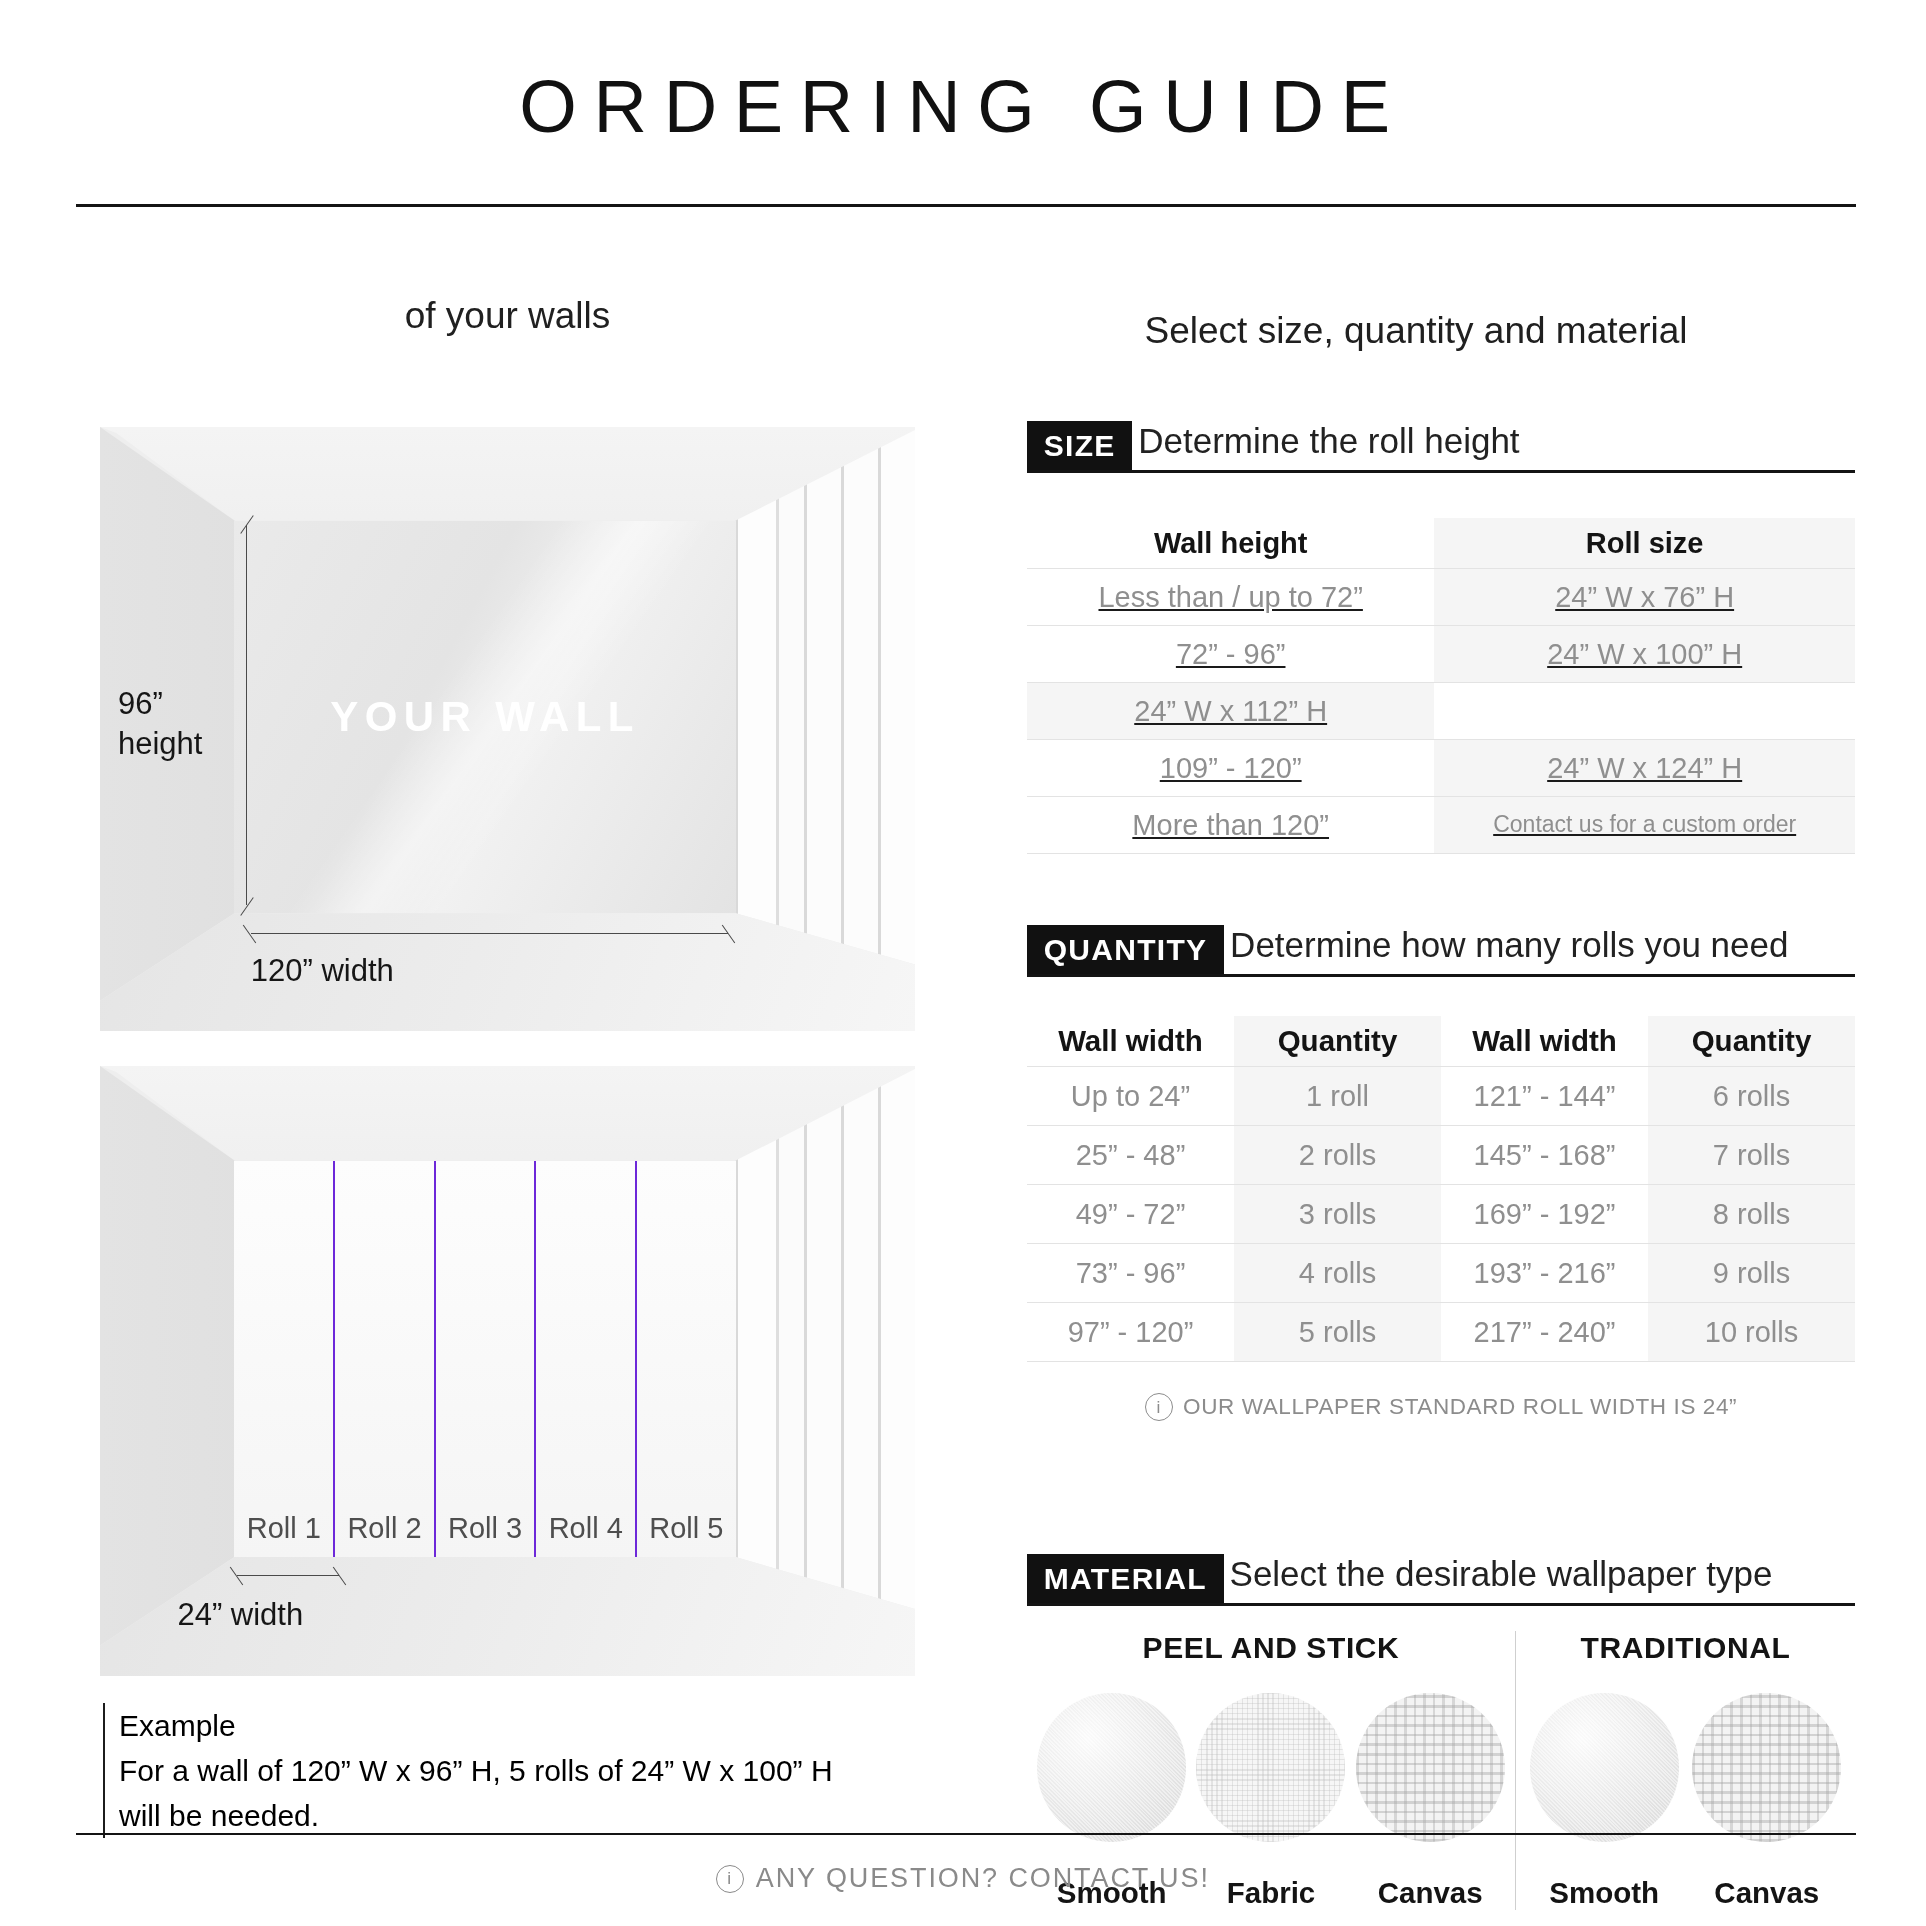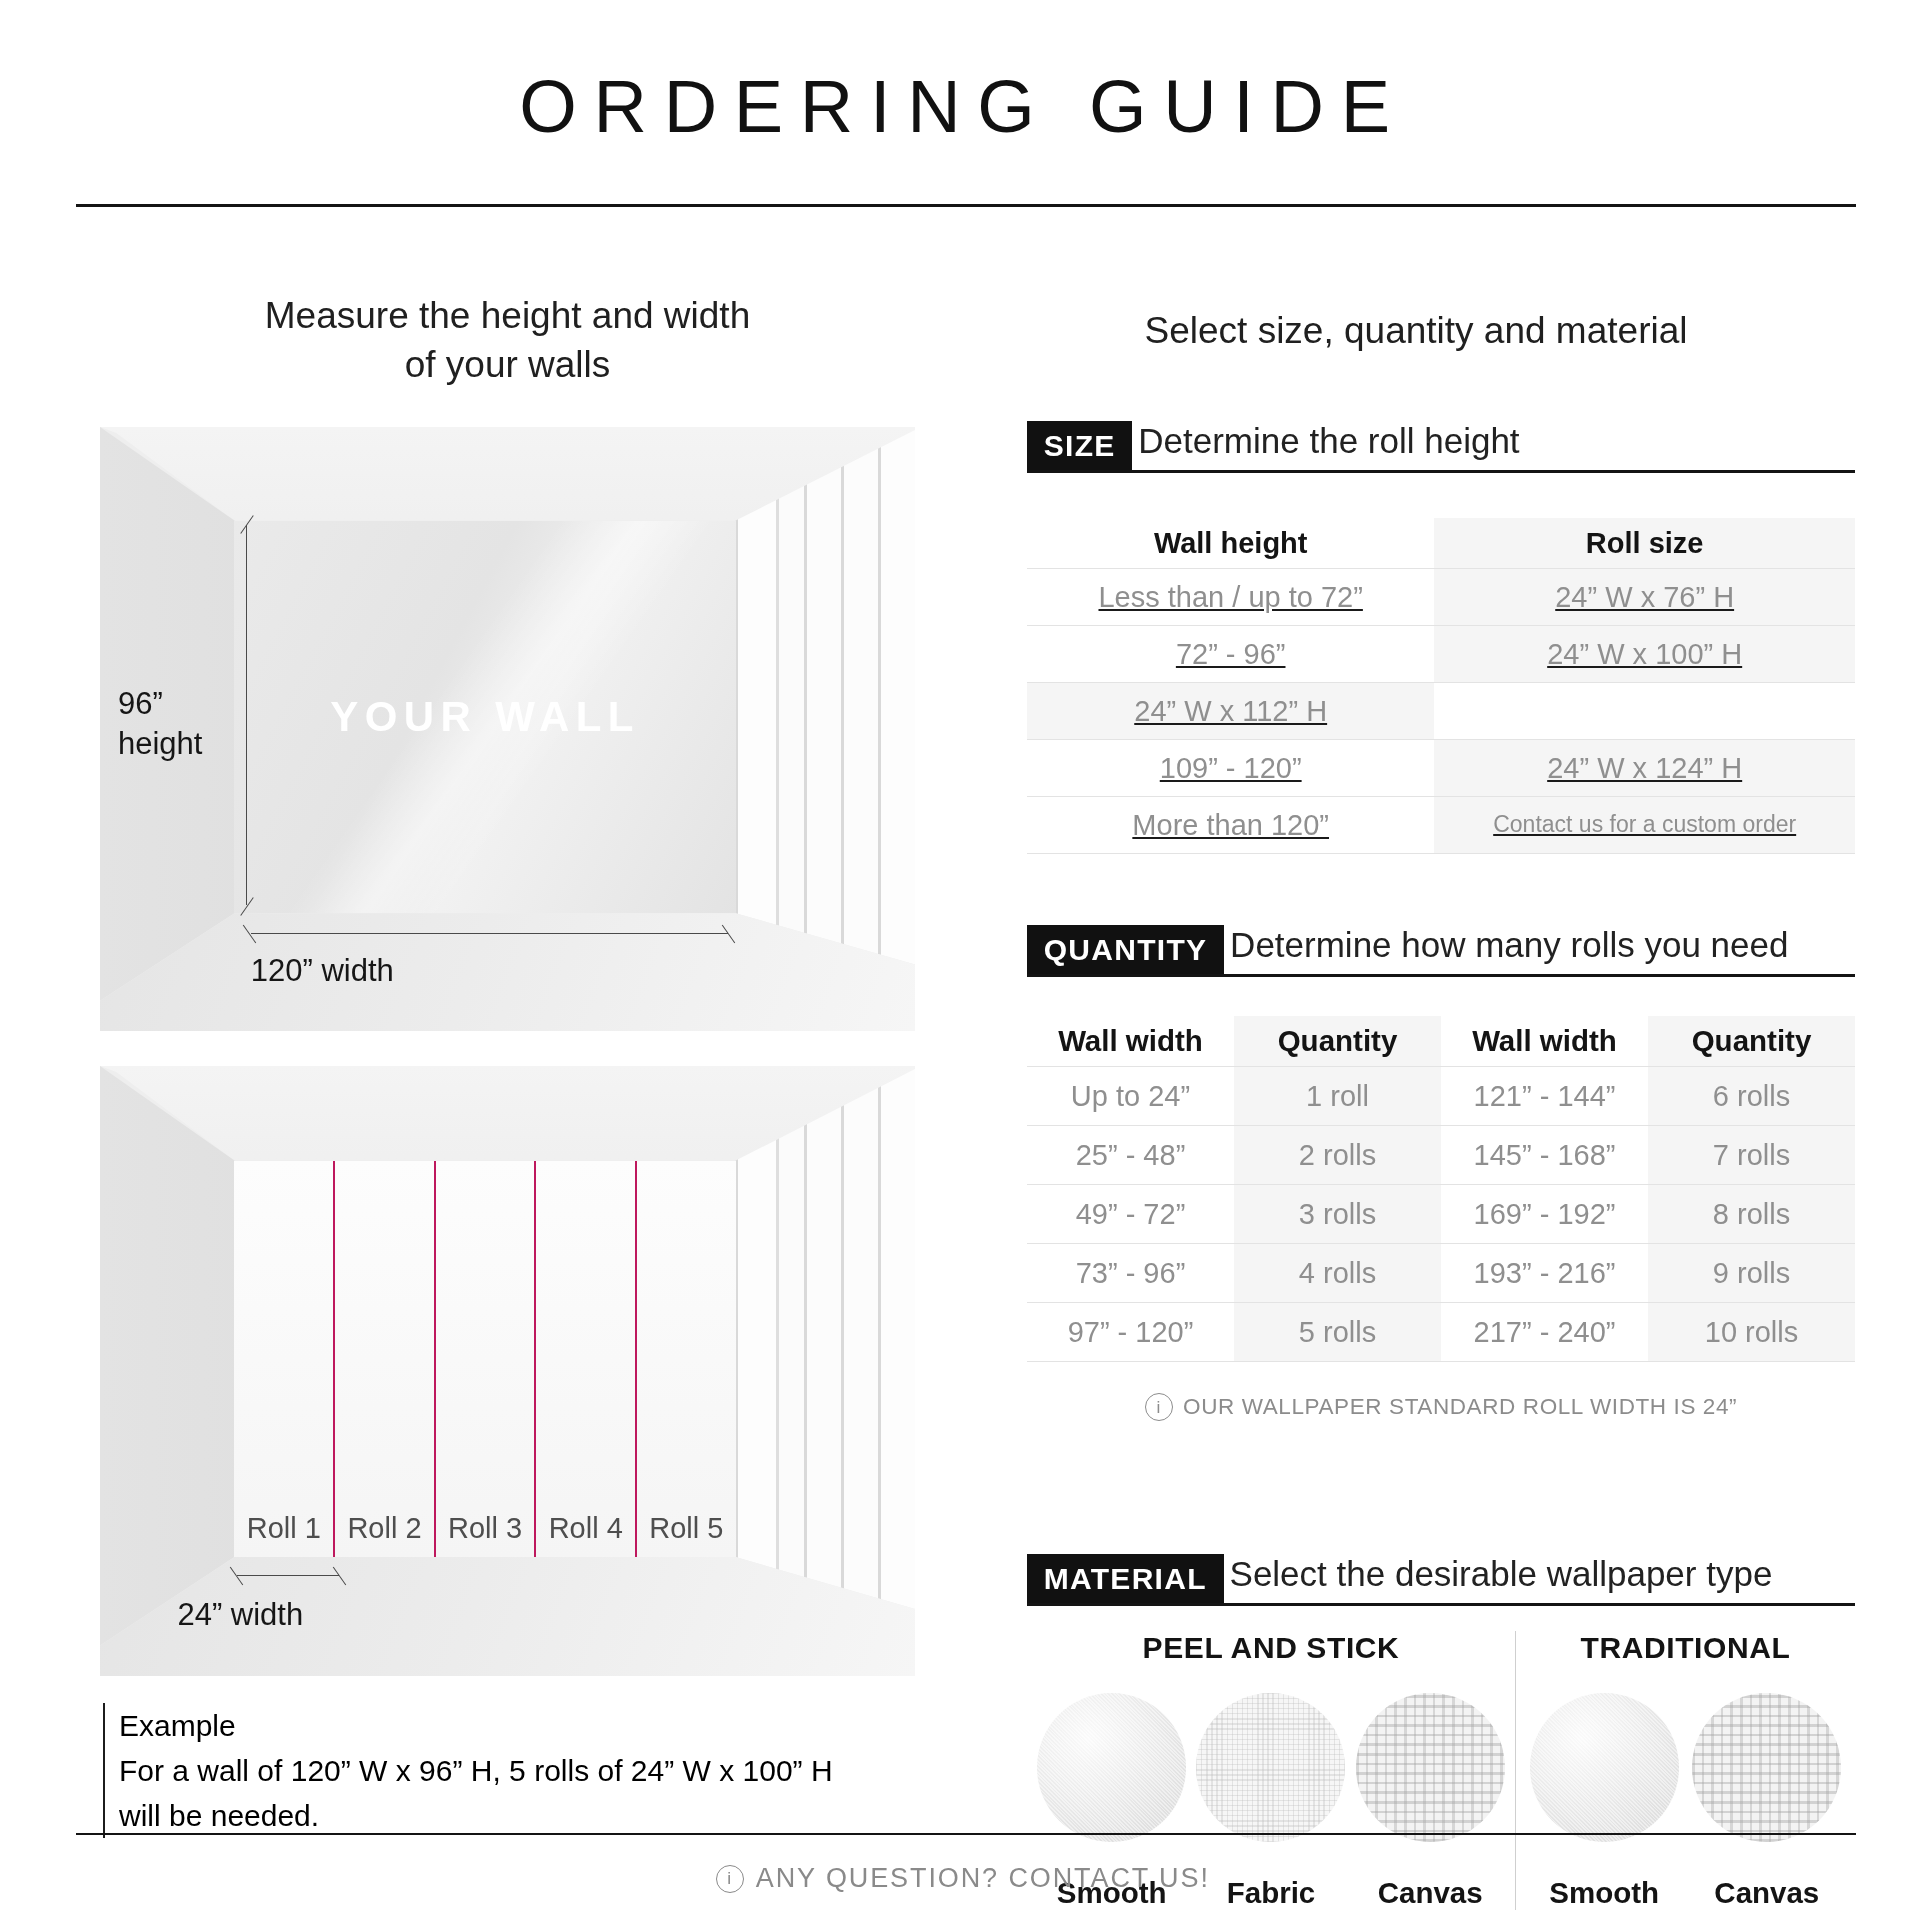--- a/index.html
+++ b/index.html
@@ -34,21 +34,21 @@
   .floor{background:linear-gradient(110deg,#e2e2e2 0%,#ececec 55%,#f6f6f6 100%);
          clip-path:polygon(0 95%,16.5% 80.5%,78% 80.5%,100% 89%,100% 100%,0 100%);}
   .mainwall{position:absolute;left:16.5%;width:61.5%;top:15.5%;height:65%;
             background:linear-gradient(118deg,#eaeaea 0%,#e4e4e4 40%,#f1f1f1 58%,#e3e3e3 100%);
             display:flex;align-items:center;justify-content:center;}
   .mainwall::after{content:"";position:absolute;inset:0;
             background:linear-gradient(125deg,transparent 42%,rgba(255,255,255,.45) 52%,transparent 62%);}
   .your-wall{color:#fff;font-size:42px;font-weight:700;letter-spacing:6.4px;z-index:2;}
 
   .rolls{position:absolute;left:16.5%;width:61.5%;top:15.5%;height:65%;
-         display:flex;gap:1.9px;background:#be185d;}
+         display:flex;gap:1.9px;background:#6d28d9;}
   .roll-panel{flex:1;position:relative;background:linear-gradient(180deg,#fdfdfd 0%,#f5f5f5 100%);}
   .roll-label{position:absolute;bottom:11.6px;left:0;width:100%;text-align:center;
               color:#4e4e4e;font-size:29px;font-weight:400;}
 
   .vline{position:absolute;left:17.9%;top:16.2%;height:63%;width:0;border-left:1.9px solid #4a4a4a;}
   .vline::before,.vline::after{content:"";position:absolute;left:-11px;width:22px;border-top:1.9px solid #4a4a4a;transform:rotate(-55deg);}
   .vline::before{top:-1.3px;} .vline::after{bottom:-1.3px;}
   .hline{position:absolute;border-top:1.9px solid #4a4a4a;}
   .hline::before,.hline::after{content:"";position:absolute;top:-11px;height:22px;border-left:1.9px solid #4a4a4a;transform:rotate(-35deg);}
   .hline::before{left:-1.3px;} .hline::after{right:-1.3px;}
@@ -115,21 +115,20 @@
 </style>
 </head>
 <body>
 
 <div id="canvas">
 
   <div class="page-title">ORDERING GUIDE</div>
   <div class="title-rule"></div>
 
   <div class="col-heading left">
-    <div>Measure the height and width</div>
     <div>of your walls</div>
   </div>
 
   <div class="col-heading right">Select size, quantity and material</div>
 
   <div class="room" id="room1">
     <div class="layer ceiling"></div>
     <div class="layer windowwall"></div>
     <div class="layer leftwall"></div>
     <div class="layer floor"></div>

